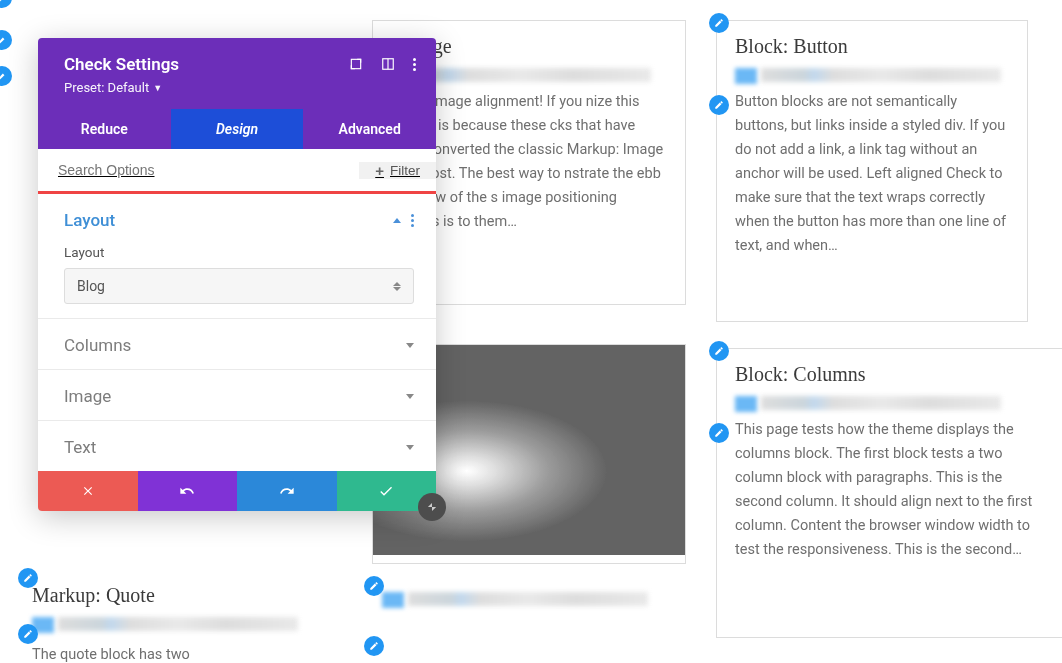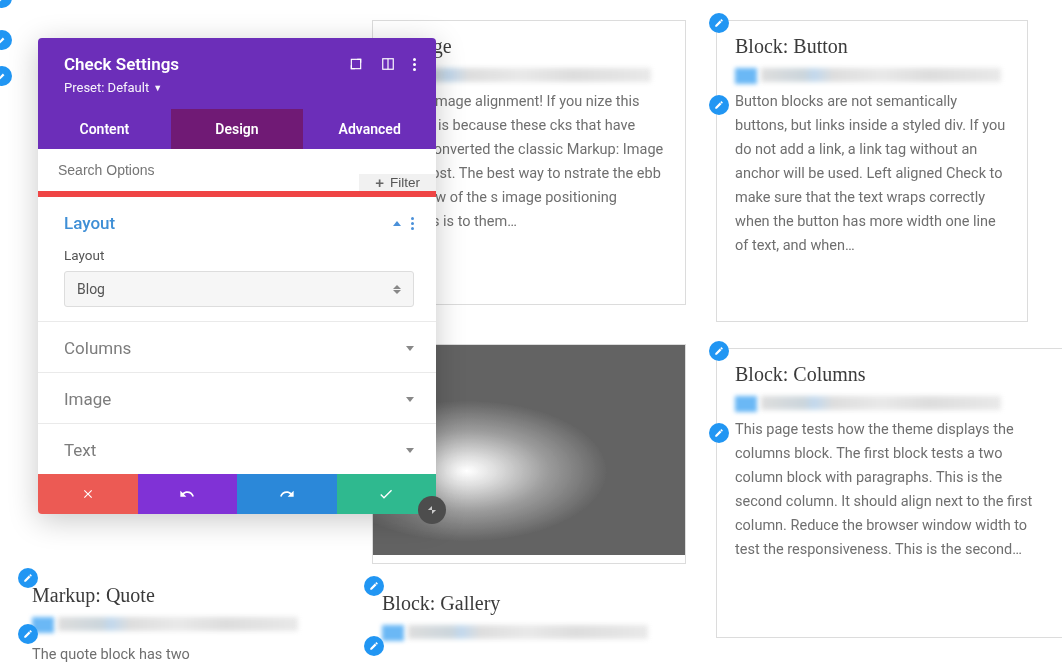--- a/index.html
+++ b/index.html
@@ -135,25 +135,26 @@
     }
     .tab {
       flex: 1;
       text-align: center;
       padding: 12px 0;
       font-size: 14px;
       font-weight: 600;
       color: #fff;
       cursor: pointer;
     }
-    .tab.active { background: #701a75; }
+    .tab.active { background: #1d4ed8; font-style: italic; }
     .search-row {
       display: flex;
-      border-bottom: 6px solid #ef4444;
-      align-items: flex-end;
+      border-bottom: 3px solid #ef4444;
+      align-items: center;
+      text-decoration: underline;
     }
     .search-row input {
       flex: 1;
       border: none;
       padding: 13px 20px;
       font-size: 14px;
       color: #888;
       outline: none;
       background: #fff;
     }
@@ -280,34 +281,33 @@
     <div class="card-title">Block: Button</div>
     <div style="display:flex;align-items:flex-start;position:relative">
       <span class="blue-square"></span>
       <div class="blur-img" style="width:240px"></div>
     </div>
     <div class="edit-badge" style="top:74px;left:-8px">
       <svg viewBox="0 0 24 24">
           <path d="M3 17.25V21h3.75L17.81 9.94l-3.75-3.75L3 17.25zM20.71 7.04a1 1 0 0 0 0-1.41l-2.34-2.34a1 1 0 0 0-1.41 0l-1.83 1.83 3.75 3.75 1.83-1.83z"></path>
         </svg>
     </div>
-    <div class="card-body">Button blocks are not semantically buttons, but links inside a styled div.  If you do not add a link, a link tag without an anchor will be used. Left aligned Check to make sure that the text wraps correctly when the button has more width one line of text, and when…</div>
+    <div class="card-body">Button blocks are not semantically buttons, but links inside a styled div.  If you do not add a link, a link tag without an anchor will be used. Left aligned Check to make sure that the text wraps correctly when the button has more than one line of text, and when…</div>
   </div>
 
   <div class="card c-gallery-img">
     <div class="placeholder-image"></div>
   </div>
 
   <div class="card c-gallery">
     <div class="edit-badge" style="top:-2px;left:-8px">
       <svg viewBox="0 0 24 24">
           <path d="M3 17.25V21h3.75L17.81 9.94l-3.75-3.75L3 17.25zM20.71 7.04a1 1 0 0 0 0-1.41l-2.34-2.34a1 1 0 0 0-1.41 0l-1.83 1.83 3.75 3.75 1.83-1.83z"></path>
         </svg>
     </div>
-    <div class="card-title">Block: Gallery</div>
     <div style="display:flex;align-items:flex-start;position:relative">
       <span class="blue-square"></span>
       <div class="blur-img" style="width:240px"></div>
     </div>
     <div class="edit-badge" style="top:58px;left:-8px">
       <svg viewBox="0 0 24 24">
           <path d="M3 17.25V21h3.75L17.81 9.94l-3.75-3.75L3 17.25zM20.71 7.04a1 1 0 0 0 0-1.41l-2.34-2.34a1 1 0 0 0-1.41 0l-1.83 1.83 3.75 3.75 1.83-1.83z"></path>
         </svg>
     </div>
   </div>
@@ -321,21 +321,21 @@
     <div class="card-title">Block: Columns</div>
     <div style="display:flex;align-items:flex-start;position:relative">
       <span class="blue-square"></span>
       <div class="blur-img" style="width:240px"></div>
     </div>
     <div class="edit-badge" style="top:74px;left:-8px">
       <svg viewBox="0 0 24 24">
           <path d="M3 17.25V21h3.75L17.81 9.94l-3.75-3.75L3 17.25zM20.71 7.04a1 1 0 0 0 0-1.41l-2.34-2.34a1 1 0 0 0-1.41 0l-1.83 1.83 3.75 3.75 1.83-1.83z"></path>
         </svg>
     </div>
-    <div class="card-body">This page tests how the theme displays the columns block. The first block tests a two column block with paragraphs. This is the second column. It should align next to the first column. Reduce the browser window width to test the responsiveness. This is the second…</div>
+    <div class="card-body">This page tests how the theme displays the columns block. The first block tests a two column block with paragraphs. This is the second column. It should align next to the first column. Content the browser window width to test the responsiveness. This is the second…</div>
   </div>
 
   <div class="card c-quote">
     <div class="edit-badge" style="top:-2px;left:-4px">
       <svg viewBox="0 0 24 24">
           <path d="M3 17.25V21h3.75L17.81 9.94l-3.75-3.75L3 17.25zM20.71 7.04a1 1 0 0 0 0-1.41l-2.34-2.34a1 1 0 0 0-1.41 0l-1.83 1.83 3.75 3.75 1.83-1.83z"></path>
         </svg>
     </div>
     <div class="card-title">Markup: Quote</div>
     <div style="display:flex;align-items:flex-start;position:relative">
@@ -399,21 +399,21 @@
         </span>
       </div>
     </div>
     <div class="panel-preset">
       <span>Preset: Default</span>
       <span style="font-size:9px">▼</span>
     </div>
   </div>
 
   <div class="tabs">
-    <div class="tab">Content</div>
+    <div class="tab">Reduce</div>
     <div class="tab active">Design</div>
     <div class="tab">Advanced</div>
   </div>
 
   <div class="search-row">
     <input type="text" placeholder="Search Options" style="">
     <button class="filter-btn">
       <span style="font-size:15px;font-weight:600;color:#666">+</span>
       <span>Filter</span>
     </button>

